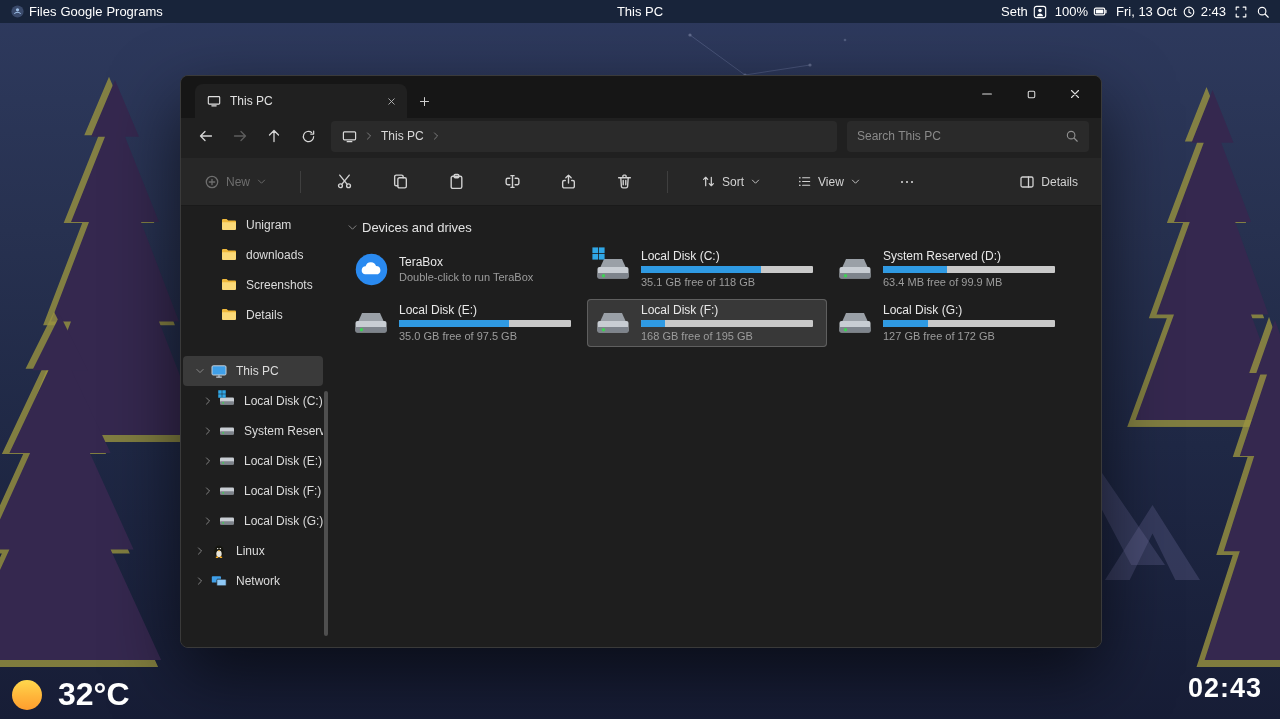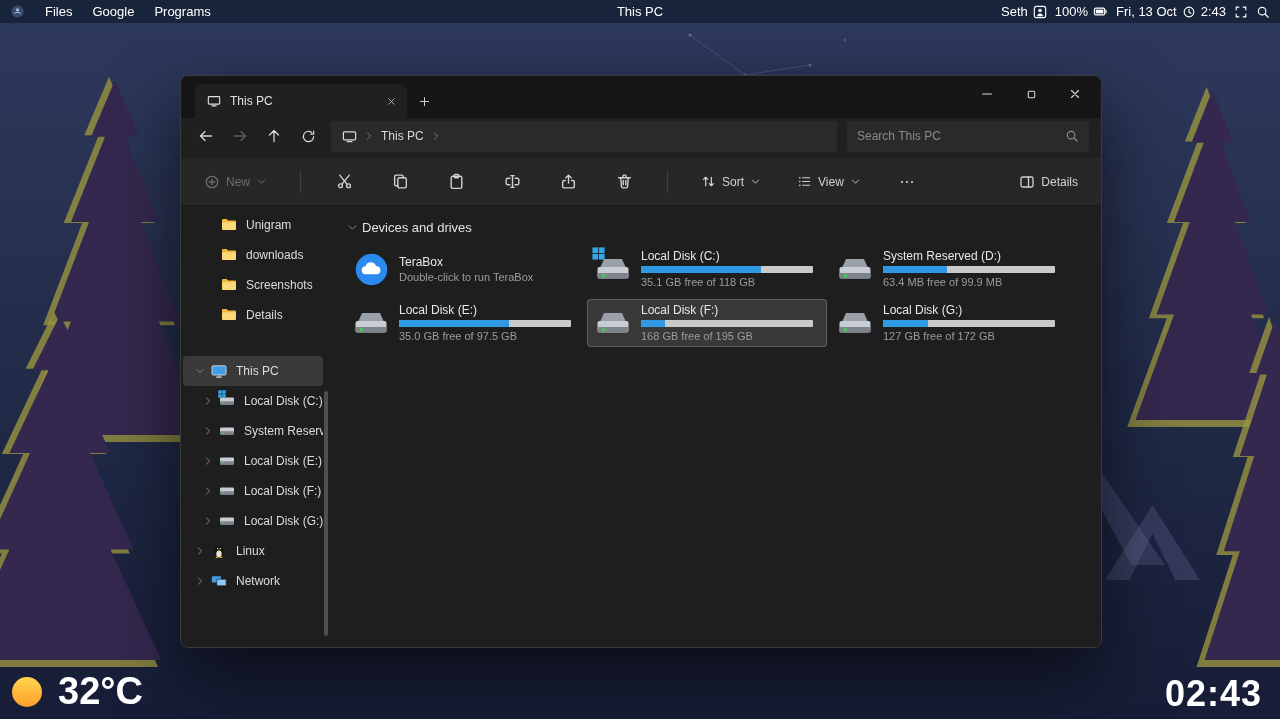--- a/index.html
+++ b/index.html
@@ -19,21 +19,21 @@
   .constellation { position:absolute; left:660px; top:25px; opacity:.35; }
 
   
   svg.ic { stroke:currentColor; fill:none; stroke-width:1.3; stroke-linecap:round; stroke-linejoin:round; display:block; flex:none; }
   svg.cic { display:block; flex:none; }
   .dim { color:#8f8f8f; }
 
   
   .topbar { position:absolute; top:0; left:0; right:0; height:23px; background:#18243a;
             display:flex; align-items:center; padding:0 10px; color:#fff; font-size:13px; z-index:60; }
-  .tb-left { display:flex; align-items:center; gap:20px; }
+  .tb-left { display:flex; align-items:center; gap:4px; }
   .tb-center { position:absolute; left:50%; transform:translateX(-50%); }
   .tb-right { margin-left:auto; display:flex; align-items:center; gap:8px; }
   .tb-right .grp { display:flex; align-items:center; gap:5px; }
 
   
   .window { position:absolute; left:180px; top:75px; width:922px; height:573px; background:#202020;
             border:1px solid #3a3a3a; border-radius:8px; overflow:hidden; color:#e6e6e6; font-size:12px;
             box-shadow:0 28px 70px rgba(0,0,0,.6); z-index:20; }
 
   .tabbar { height:42px; background:#161616; display:flex; align-items:flex-end; padding:0 0 0 14px; position:relative; }
@@ -93,22 +93,22 @@
   .tile-name { font-size:12px; color:#e8e8e8; line-height:14px; white-space:nowrap; overflow:hidden; }
   .bar { width:172px; height:7px; background:#c9c9c9; border-radius:1px; overflow:hidden; margin:3px 0; }
   .fill { height:100%; background:#2f9ae3; }
   .tile-free, .tile-sub { font-size:11px; color:#9c9c9c; line-height:13px; white-space:nowrap; overflow:hidden; }
   .tile-sub { margin-top:2px; }
 
   
   .weather { position:absolute; left:12px; bottom:6px; display:flex; align-items:center; gap:16px; z-index:40; }
   .sun { width:30px; height:30px; border-radius:50%;
          background:linear-gradient(180deg,#ffd84d 0%,#ffb53a 55%,#ff9e2e 100%); }
-  .temp { font-size:38px; font-weight:700; color:#fff;text-align:center; }
-  .big-clock { position:absolute; right:18px; bottom:4px; font-size:36px; font-weight:700; color:#fff;
+  .temp { font-size:32px; font-weight:700; color:#fff;text-align:center; }
+  .big-clock { position:absolute; right:18px; bottom:15px; font-size:27px; font-weight:700; color:#fff;
                letter-spacing:1px; z-index:40; }
 </style>
 </head>
 <body>
 
 <svg style="position:absolute;width:0;height:0" aria-hidden="true">
   <defs>
     <symbol id="i-chev-r" viewBox="0 0 16 16">
         <path d="M5.5 3L10.5 8 5.5 13" fill="none"></path>
       </symbol>

